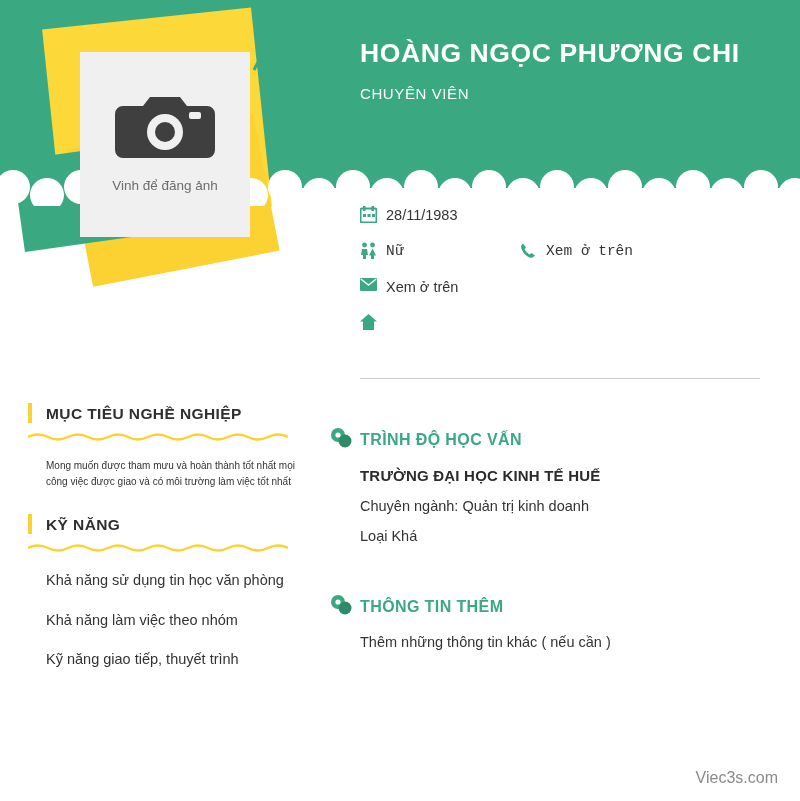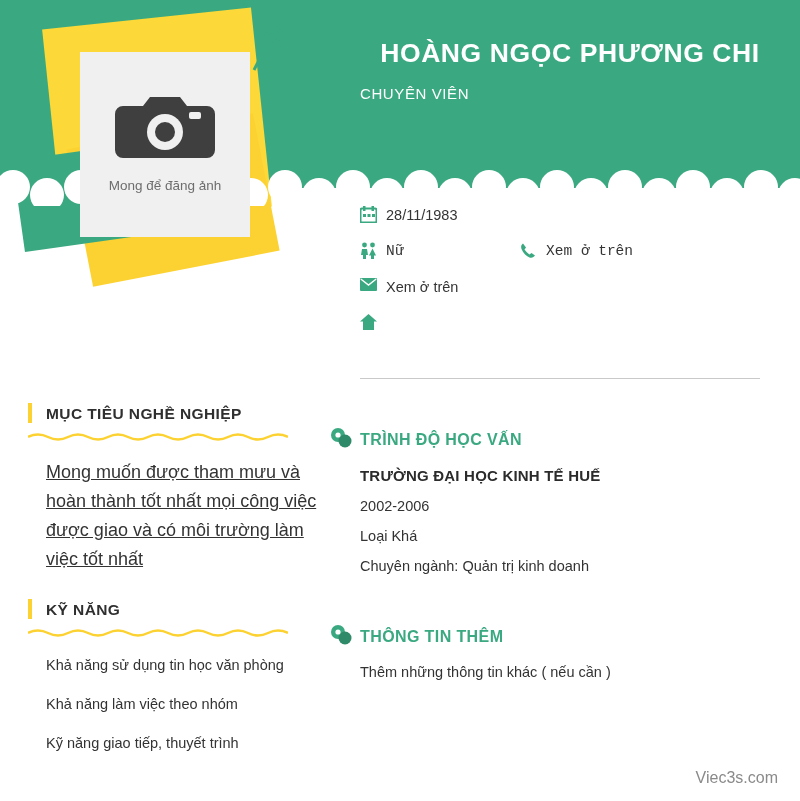--- a/index.html
+++ b/index.html
@@ -51,21 +51,21 @@
     font-size:13.5px; color:#6d6d6d; margin-top:12px;
   }
 
   
   .pin { position:absolute; left:250px; top:22px; width:46px; height:50px; }
 
   
   .name-block { position:absolute; left:360px; top:38px; width:420px; }
   .name {
     font-size:26.5px; font-weight:bold; color:#ffffff;
-    letter-spacing:.6px; line-height:1.18; margin:0;text-align:center;
+    letter-spacing:.6px; line-height:1.18; margin:0;
   }
   .role {
     font-size:15px; color:#ffffff; letter-spacing:.6px;
     margin-top:16px;
   }
 
   
   .contact { position:absolute; left:360px; top:205px; width:400px; }
   .crow {
     display:flex; align-items:flex-start;
@@ -88,23 +88,22 @@
   .sec-title-left {
     font-size:15.5px; font-weight:bold; color:#2f2f2f;
     letter-spacing:.4px; padding-left:18px; position:relative;
   }
   .sec-title-left .bar {
     position:absolute; left:0; top:-2px; width:4px; height:20px;
     background:#fcd232;
   }
   .squiggle { margin:5px 0 12px 0; }
   .body-text {
-    font-size:18px; color:#333333; line-height:1.62;
+    font-size:10px; color:#333333; line-height:1.62;
     padding-left:18px;
-    text-decoration:underline;
   }
   .skill-item {
     font-size:14.5px; color:#333333; line-height:1.6;
     padding-left:18px; margin-bottom:16px;
   }
 
   
   .right-col { position:absolute; left:330px; top:405px; width:440px; }
   .sec-head {
     display:flex; align-items:center; margin-bottom:14px;margin-top:22px;
@@ -164,21 +163,21 @@
 
 <div class="photo">
   <div class="cam">
     <svg width="100" height="72" viewBox="0 0 100 72">
       <path d="M8 16 h20 l7-9 h30 l7 9 h20 a8 8 0 0 1 8 8 v36 a8 8 0 0 1 -8 8 H8 a8 8 0 0 1 -8 -8 V24 a8 8 0 0 1 8 -8 z" fill="#3f3f3f"></path>
       <circle cx="50" cy="42" r="18" fill="#f0f0f0"></circle>
       <circle cx="50" cy="42" r="10" fill="#3f3f3f"></circle>
       <rect x="74" y="22" width="12" height="7" rx="2" fill="#f0f0f0"></rect>
     </svg>
   </div>
-  <div class="cam-label">Mong để đăng ảnh</div>
+  <div class="cam-label">Vinh để đăng ảnh</div>
 </div>
 
 <div class="pin">
   <svg width="46" height="50" viewBox="0 0 46 50">
     <circle cx="22" cy="16" r="14" fill="none" stroke="#3aa981" stroke-width="3"></circle>
     <circle cx="22" cy="16" r="6" fill="none" stroke="#3aa981" stroke-width="3"></circle>
     <path d="M14 28 L4 48" stroke="#3aa981" stroke-width="3" fill="none"></path>
   </svg>
 </div>
 
@@ -284,23 +283,22 @@
         <circle cx="8" cy="8" r="7" fill="#3aa981"></circle>
         <circle cx="15" cy="14" r="6.5" fill="#2e8a68"></circle>
         <circle cx="8" cy="8" r="2.6" fill="#ffffff"></circle>
       </svg>
     </span>
     <span class="sec-title">TRÌNH ĐỘ HỌC VẤN</span>
   </div>
 
   <div class="right-body">
     <div class="school">TRƯỜNG ĐẠI HỌC KINH TẾ HUẾ</div>
-    <div class="rline">2002-2006</div>
+    <div class="rline">Chuyên ngành: Quản trị kinh doanh</div>
     <div class="rline">Loại Khá</div>
-    <div class="rline">Chuyên ngành: Quản trị kinh doanh</div>
   </div>
 
   <div class="block-gap"></div>
 
   <div class="sec-head">
     <span class="dot-icon">
       <svg width="22" height="22" viewBox="0 0 22 22">
         <circle cx="8" cy="8" r="7" fill="#3aa981"></circle>
         <circle cx="15" cy="14" r="6.5" fill="#2e8a68"></circle>
         <circle cx="8" cy="8" r="2.6" fill="#ffffff"></circle>

